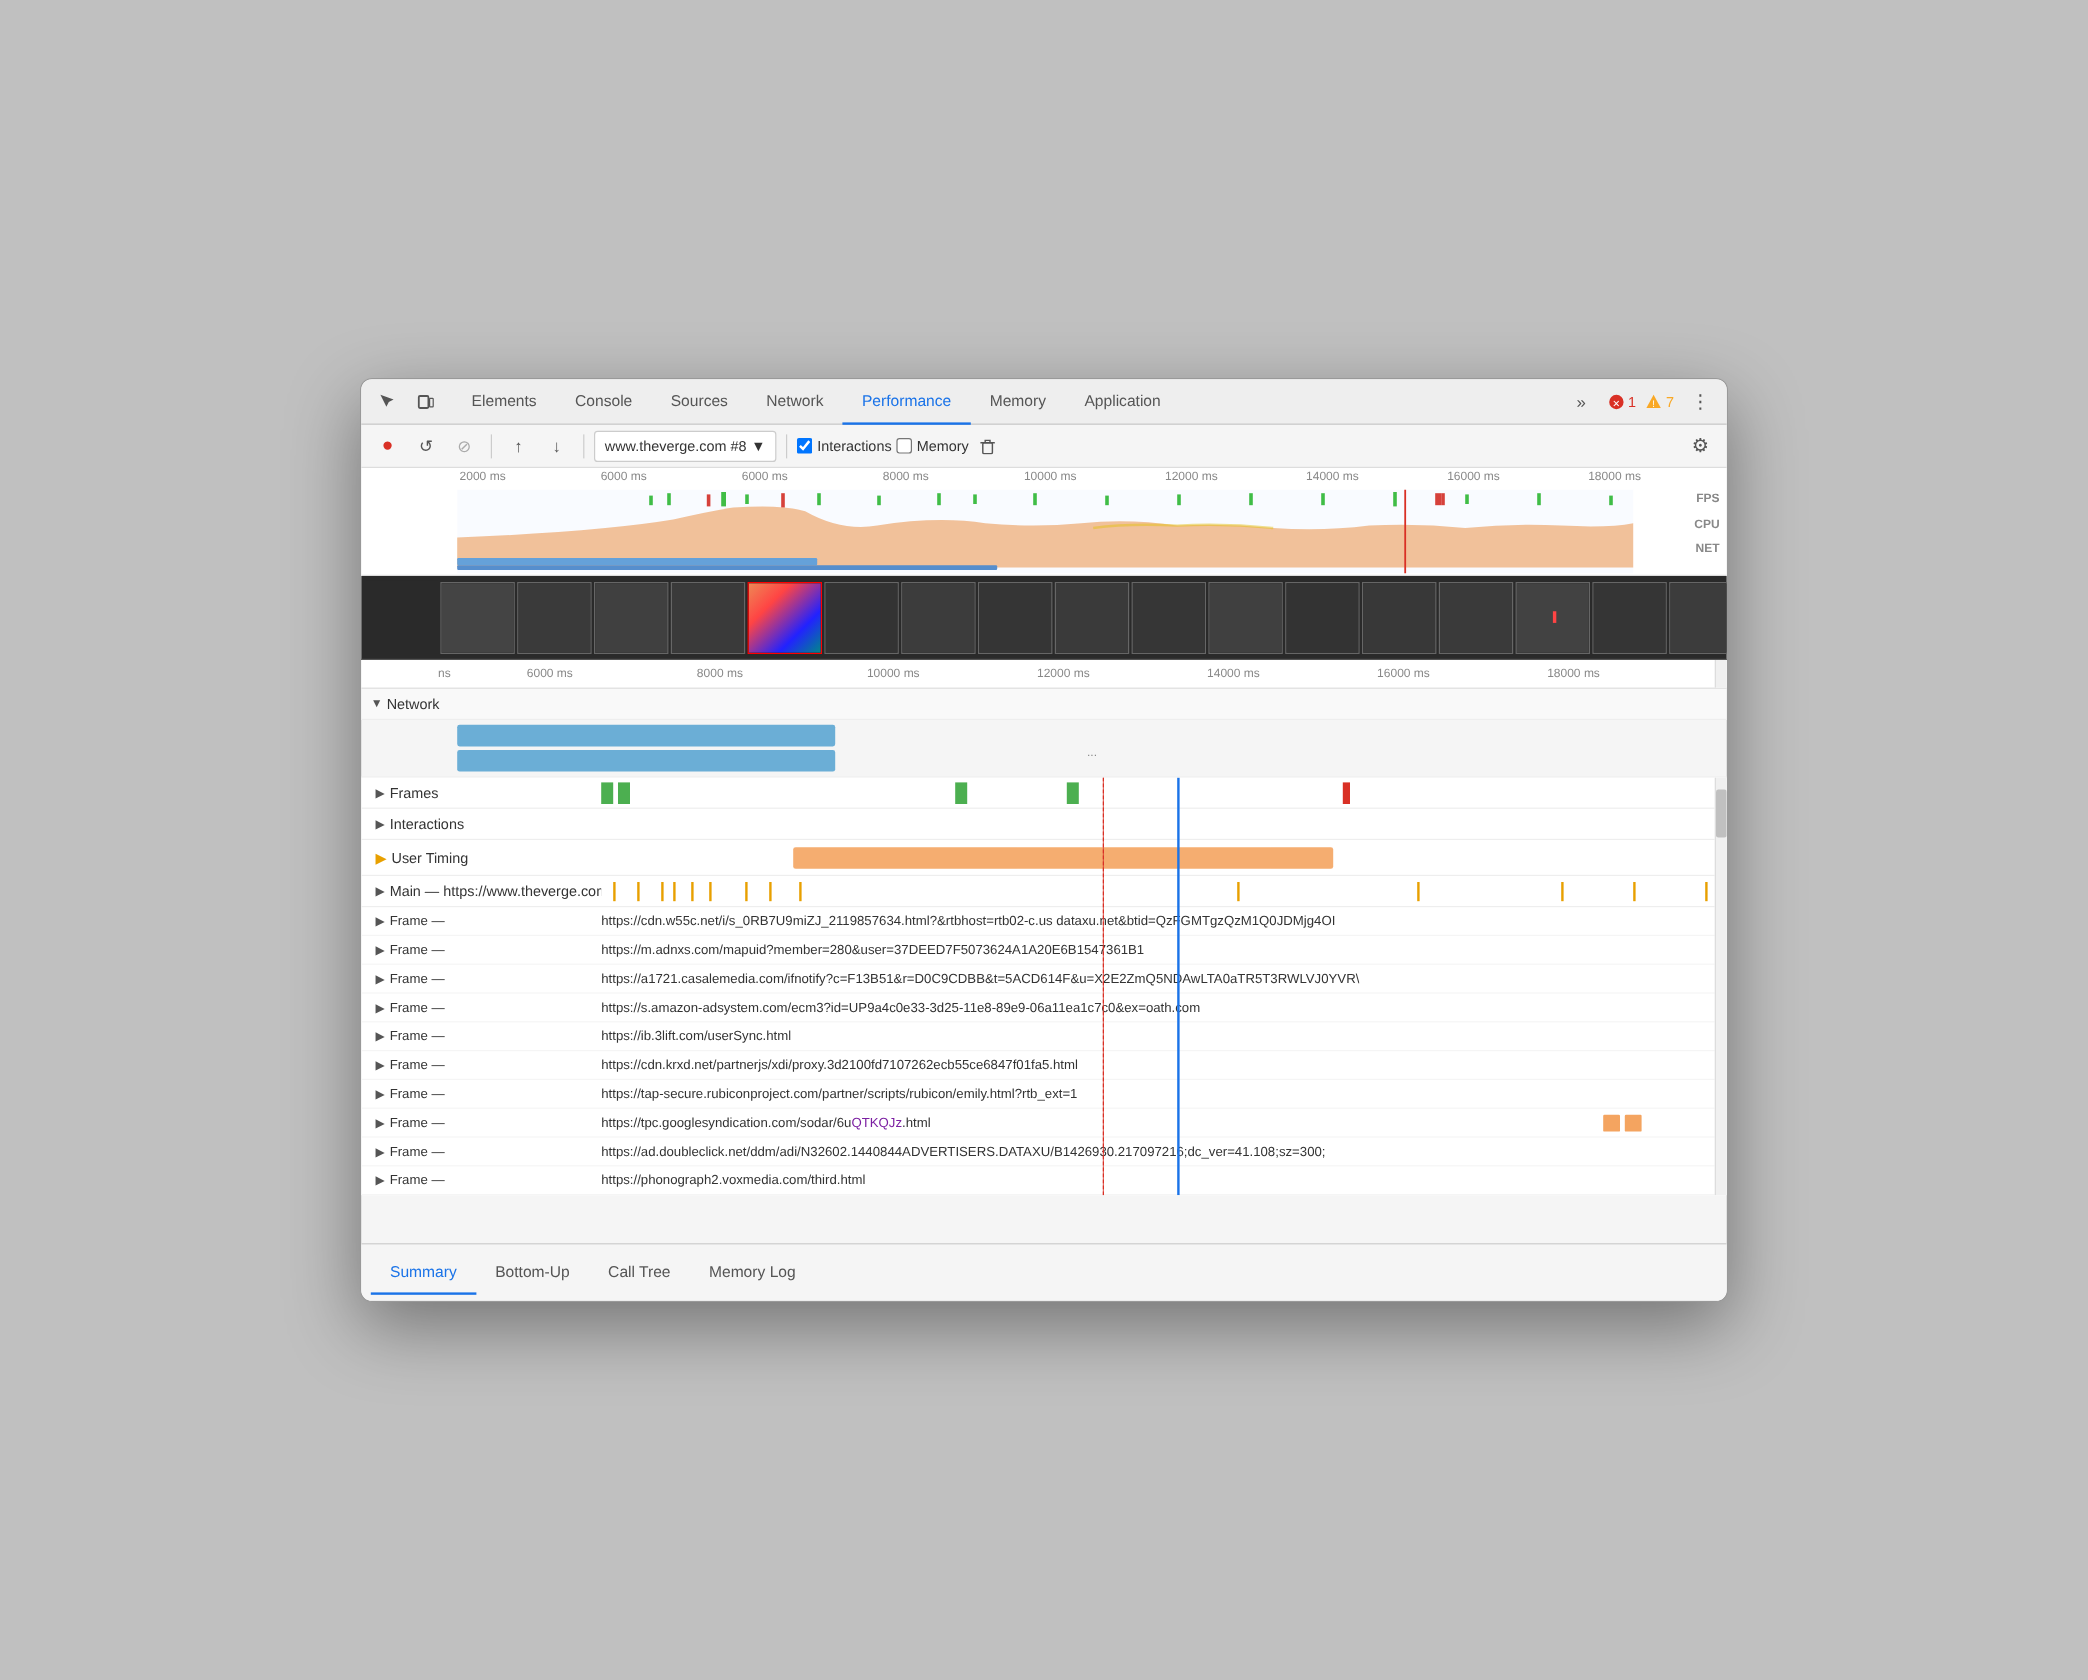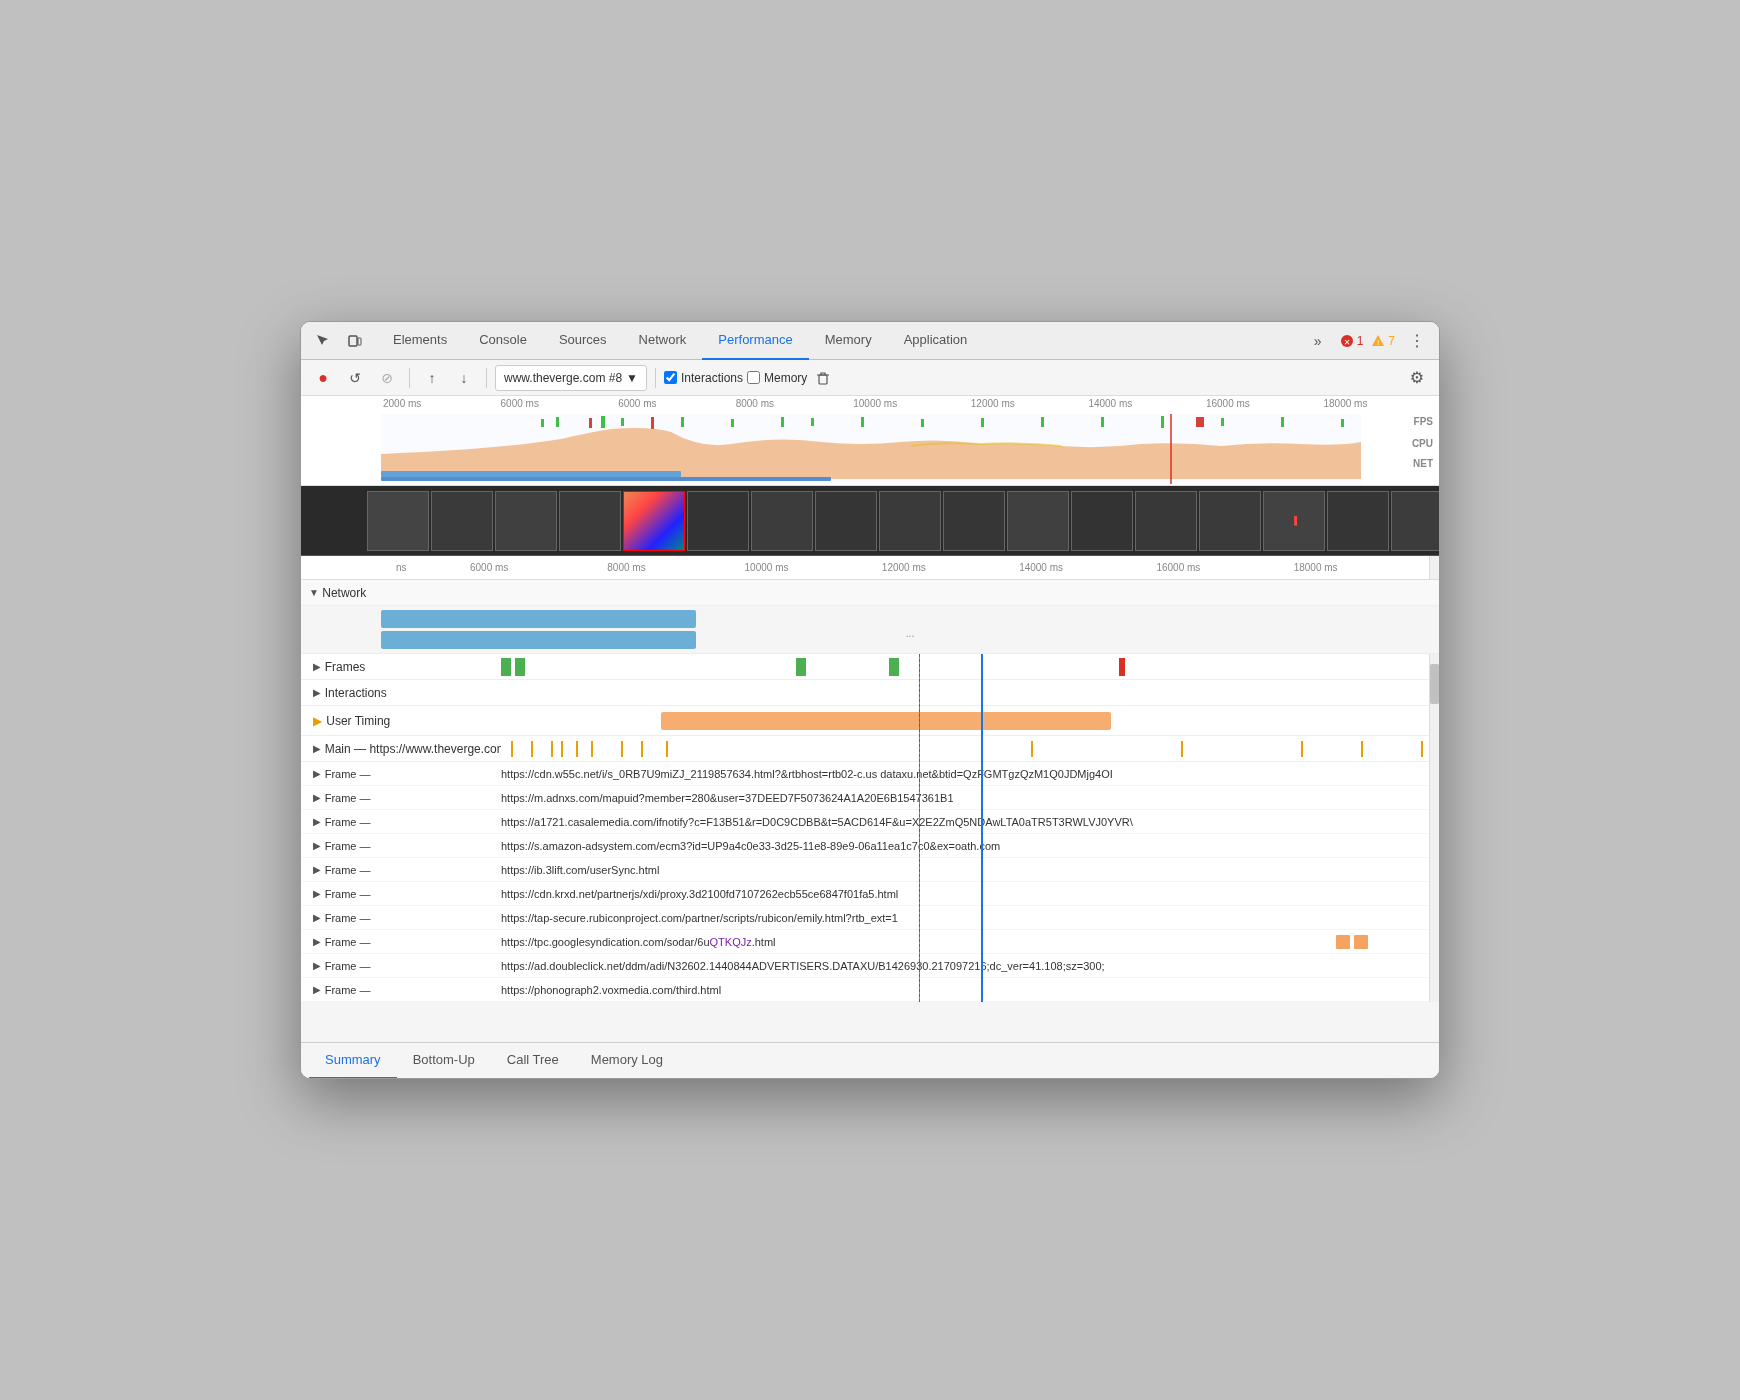--- a/index.html
+++ b/index.html
@@ -225,21 +225,21 @@
       background: linear-gradient(135deg, #e85 0%, #f44 30%, #22f 70%, #088 100%);
     }
 
     
     .timeline-ruler-bottom {
       background: #fff;
       border-bottom: 1px solid #ddd;
       height: 24px;
       display: flex;
       align-items: center;
-      padding-left: 87px;
+      padding-left: 56px;
       font-size: 10px;
       color: #888;
       position: relative;
     }
     .ruler-ticks-bottom {
       display: flex;
       flex: 1;
     }
     .ruler-tick-b {
       flex: 1;
@@ -372,21 +372,21 @@
       white-space: nowrap;
       overflow: hidden;
       text-overflow: ellipsis;
       max-width: 800px;
     }
 
     
     .bottom-tabs {
       background: #f5f5f5;
       border-top: 1px solid #ccc;
-      height: 36px;
+      height: 48px;
       display: flex;
       align-items: center;
       padding: 0 8px;
       margin-top: 40px;
     }
     .bottom-tab {
       padding: 0 16px;
       height: 36px;
       display: flex;
       align-items: center;

